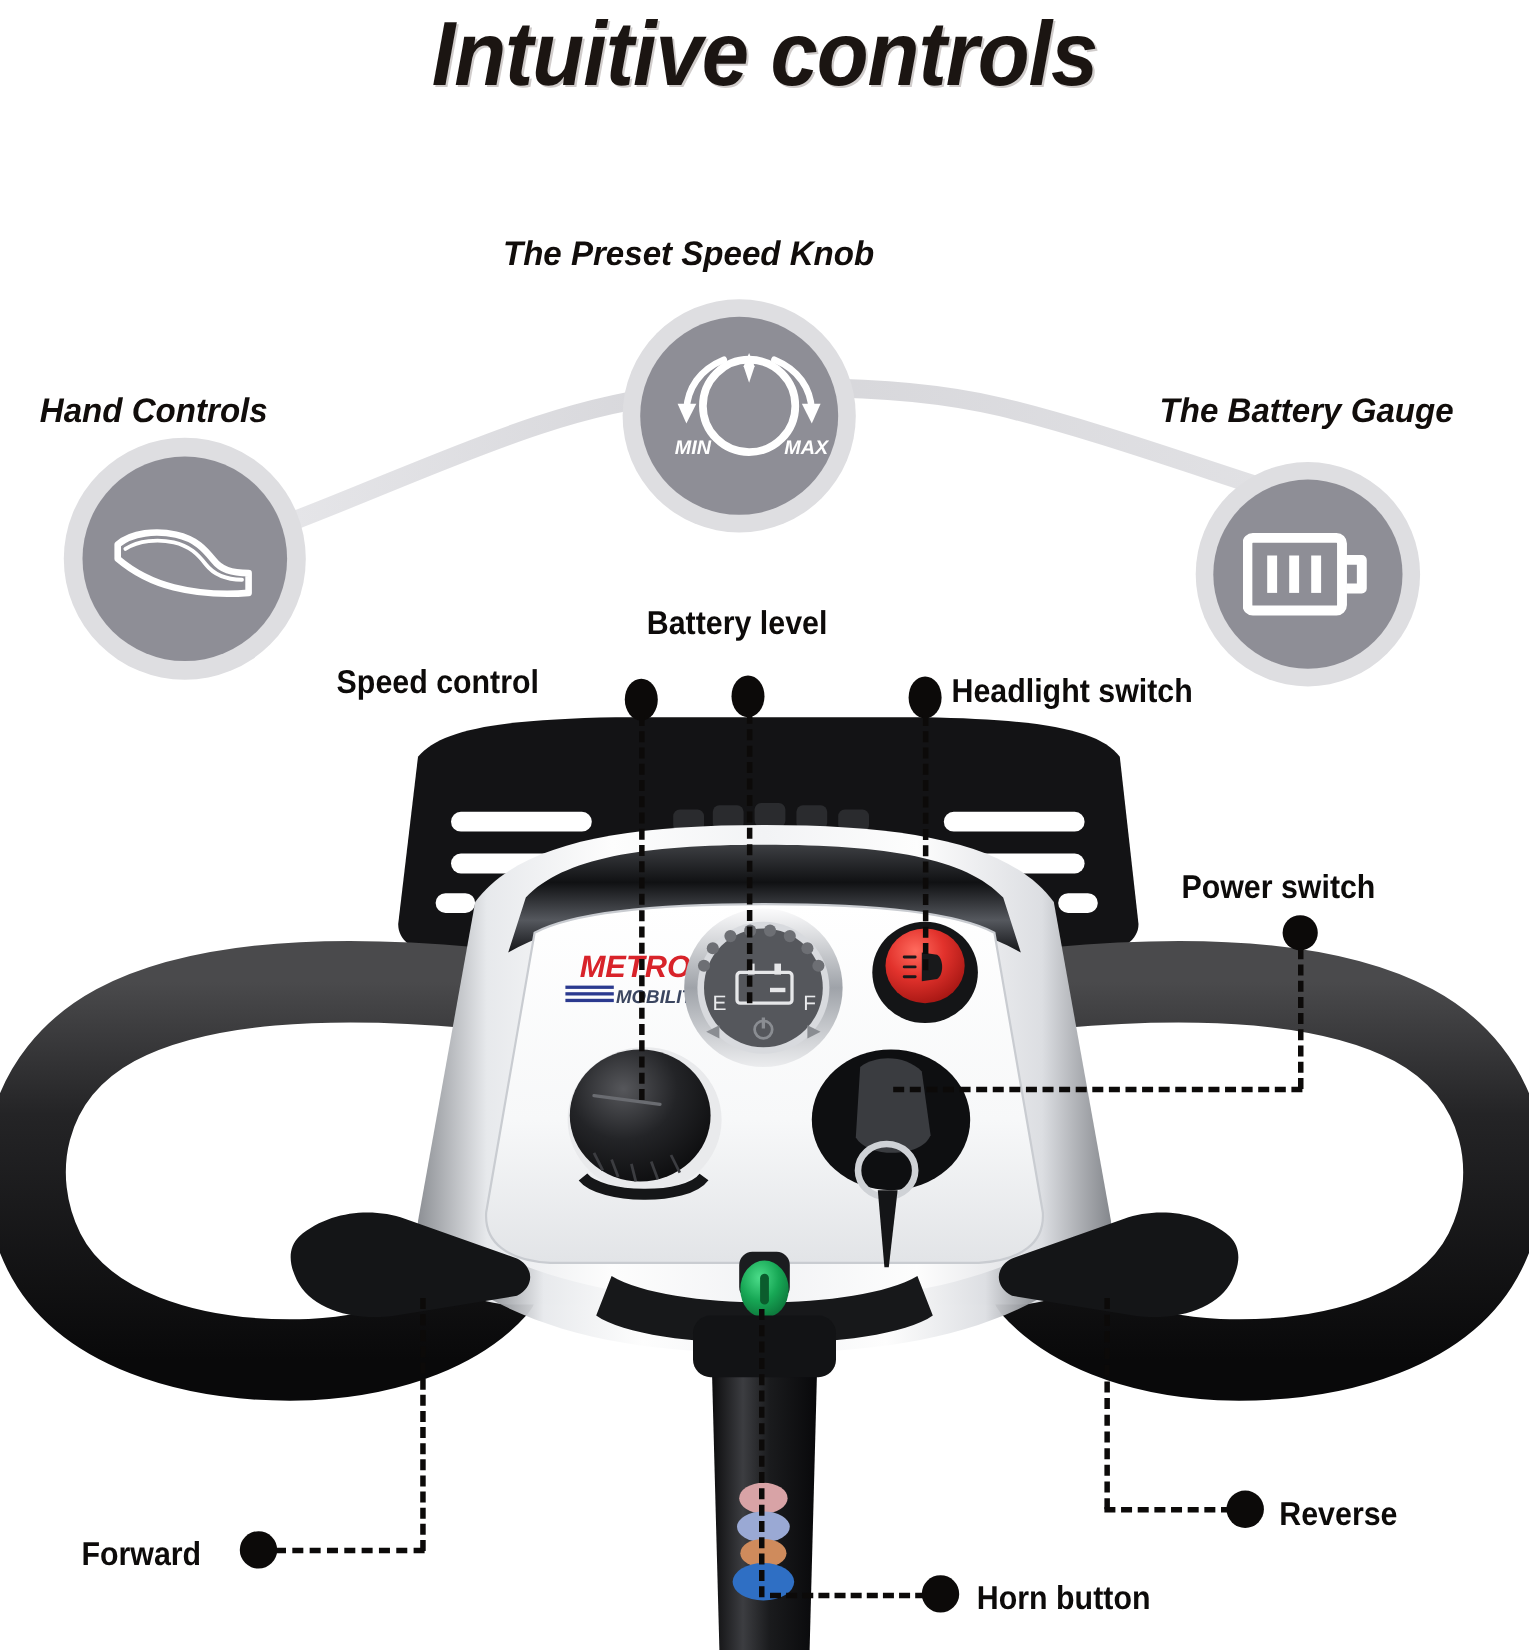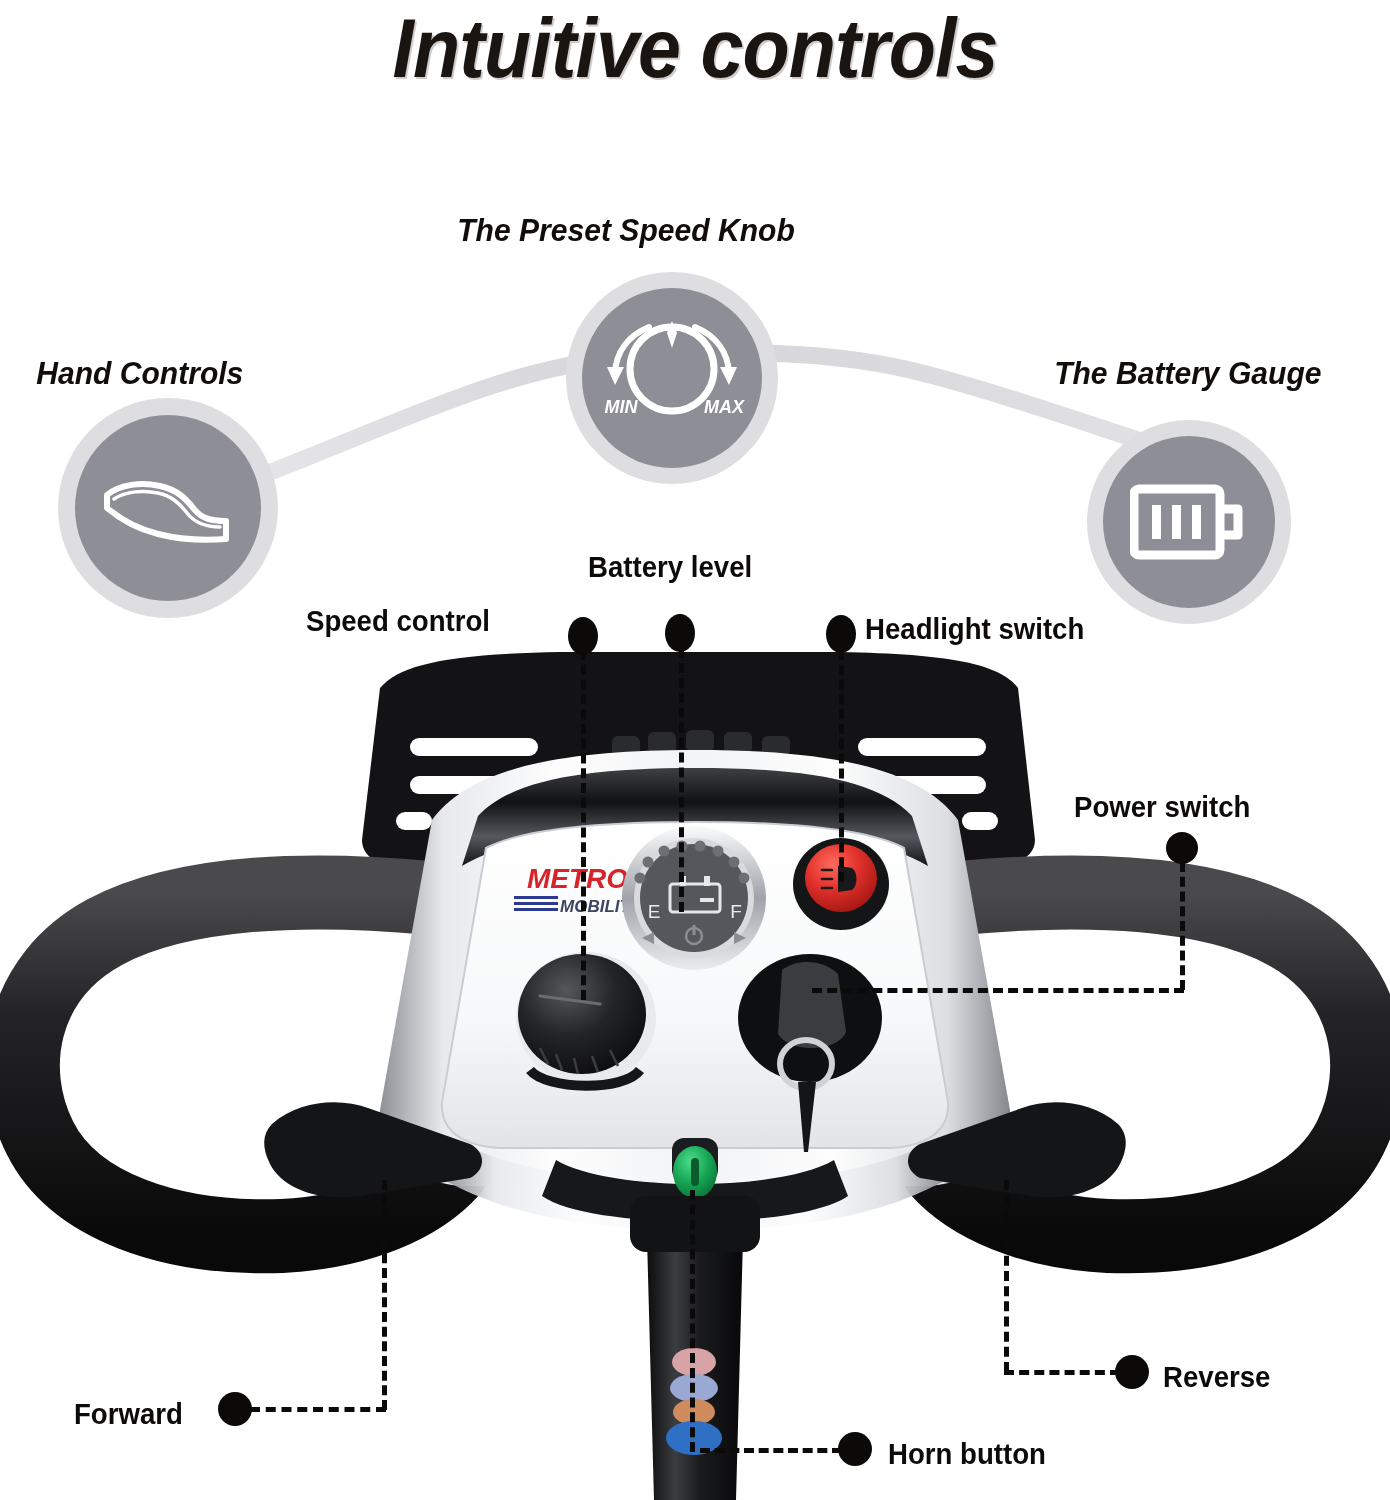--- a/index.html
+++ b/index.html
@@ -50,21 +50,21 @@
   }
   .fcircle .inner{
     border-radius:50%;
     background:#8e8e96;
     display:flex;align-items:center;justify-content:center;
     position:relative;
   }
   #c-hand{left:58px;top:398px;width:220px;height:220px;}
   #c-hand .inner{width:186px;height:186px;}
   #c-knob{left:566px;top:272px;width:212px;height:212px;}
-  #c-knob .inner{width:180px;height:180px;}
+  #c-knob .inner{width:180px;height:180px;justify-content:flex-end;}
   #c-batt{left:1087px;top:420px;width:204px;height:204px;}
   #c-batt .inner{width:172px;height:172px;}
 
   
   .callout{
     position:absolute;
     font-size:30px;line-height:33px;
     font-weight:bold;color:#0d0b0a;
     white-space:nowrap;
     transform:scaleX(0.92);

